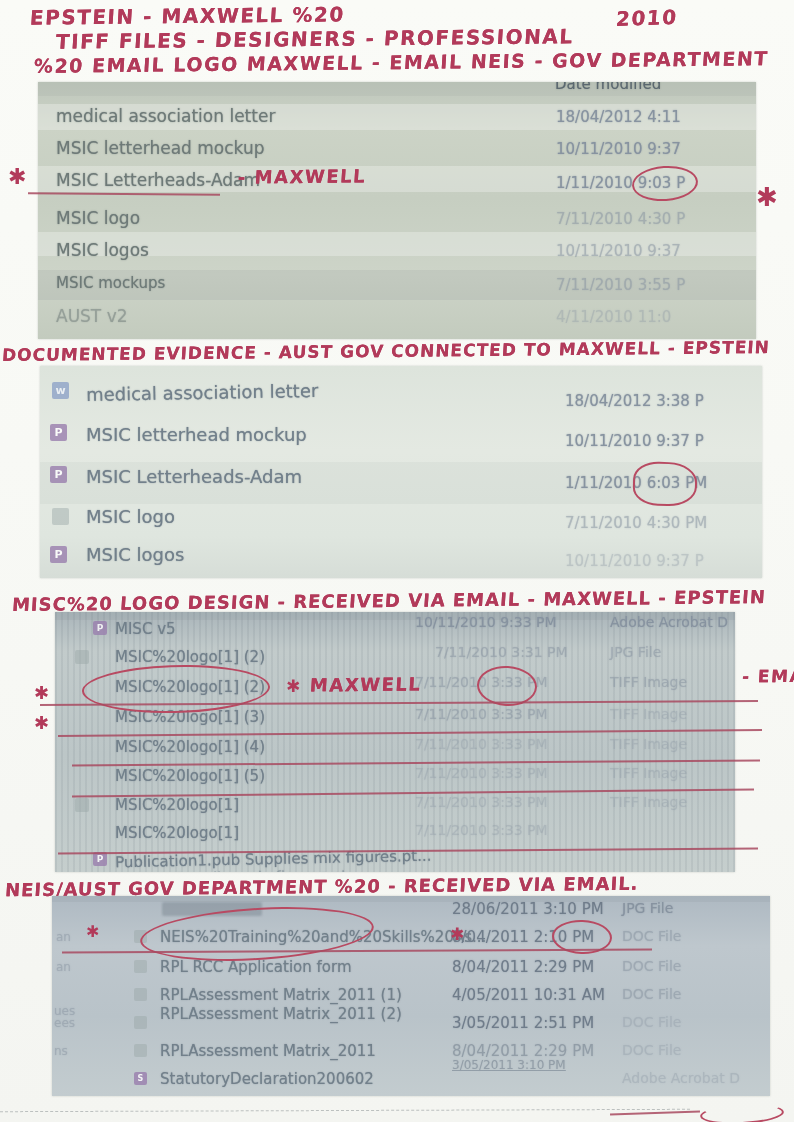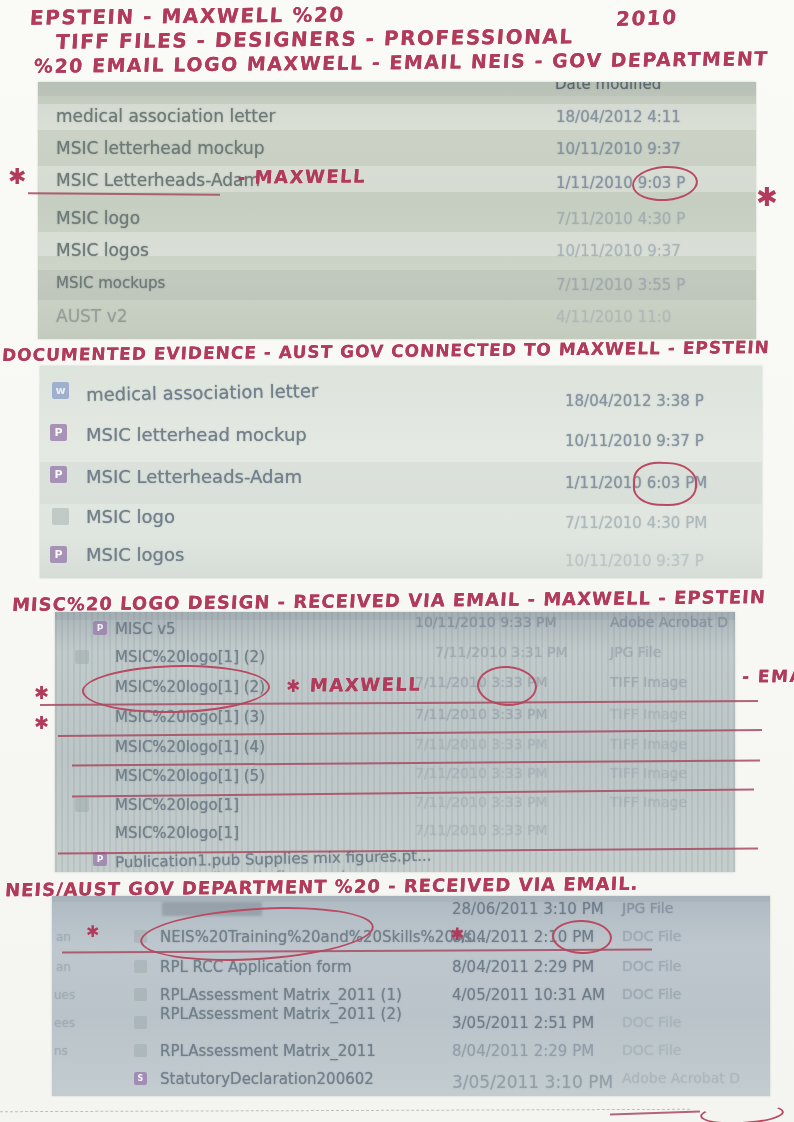--- a/index.html
+++ b/index.html
@@ -241,27 +241,27 @@
   </div>
   <div>
     <span class="icon ic-faint" style="left:82px;top:148px;width:13px;height:13px;"></span>
     <span class="fname" style="left:108px;top:146px;font-size:15px;">RPLAssessment Matrix_2011</span>
     <span class="fdate faint" style="left:400px;top:146px;font-size:15px;color:#6f7c8a;">8/04/2011 2:29 PM</span>
     <span class="ftype vfaint" style="left:570px;top:146px;font-size:14px;">DOC File</span>
   </div>
   <div>
     <span class="icon ic-pub" style="left:82px;top:176px;width:13px;height:13px;font-size:8px;line-height:13px;">S</span>
     <span class="fname" style="left:108px;top:174px;font-size:15px;">StatutoryDeclaration200602</span>
-    <span class="fdate faint" style="left:400px;top:176px;font-size:17px;color:#6f7c8a;">3/05/2011 3:10 PM</span>
+    <span class="fdate faint" style="left:400px;top:162px;font-size:12px;color:#6f7c8a;text-decoration:underline;">3/05/2011 3:10 PM</span>
     <span class="ftype vfaint" style="left:570px;top:174px;font-size:14px;">Adobe Acrobat D</span>
   </div>
 
   <span class="frag" style="left:4px;top:34px;">an</span>
   <span class="frag" style="left:4px;top:64px;">an</span>
-  <span class="frag" style="left:2px;top:92px;">ues</span>
+  <span class="frag" style="left:2px;top:108px;">ues</span>
   <span class="frag" style="left:2px;top:120px;">ees</span>
   <span class="frag" style="left:2px;top:148px;">ns</span>
 </div>
 
 <span class="star" style="left:86px;top:922px;font-size:16px;">✱</span>
 <div class="circle" style="left:140px;top:908px;width:230px;height:48px;border-radius:55% 50% 55% 50%;transform:rotate(-3deg);"></div>
 <span class="star" style="left:450px;top:924px;font-size:17px;">✱</span>
 <div class="circle" style="left:552px;top:920px;width:56px;height:30px;transform:rotate(2deg);"></div>
 <div class="redline" style="left:62px;top:950px;width:590px;transform:rotate(-.3deg);"></div>
 

